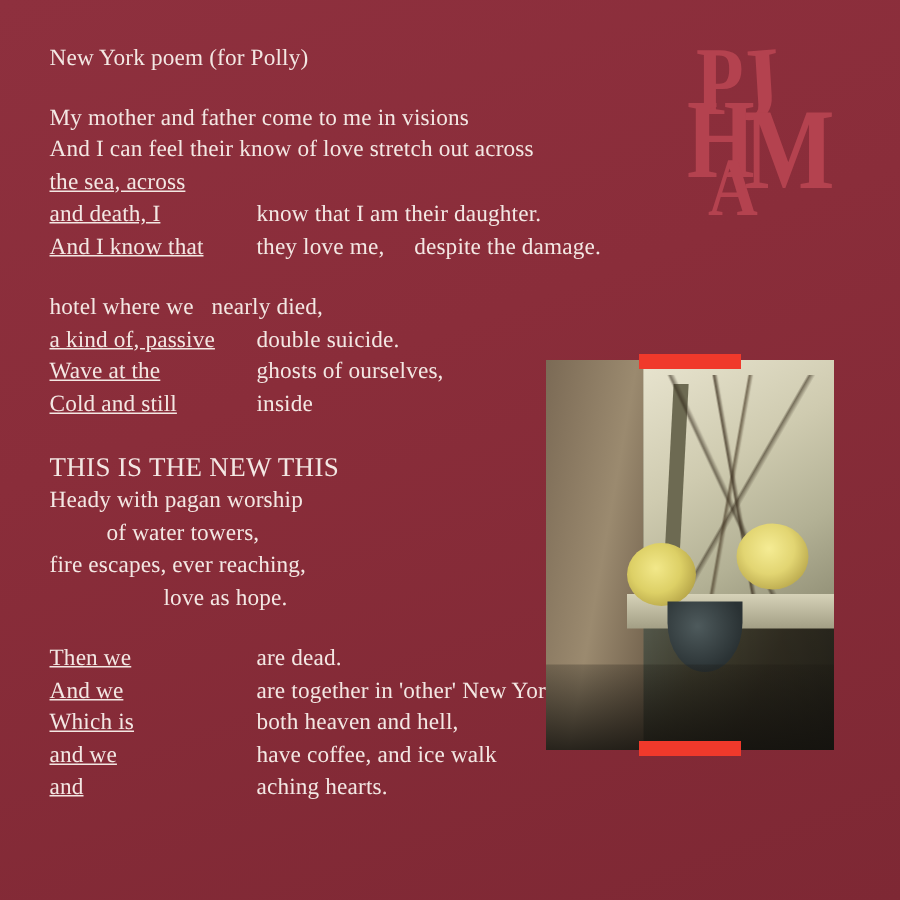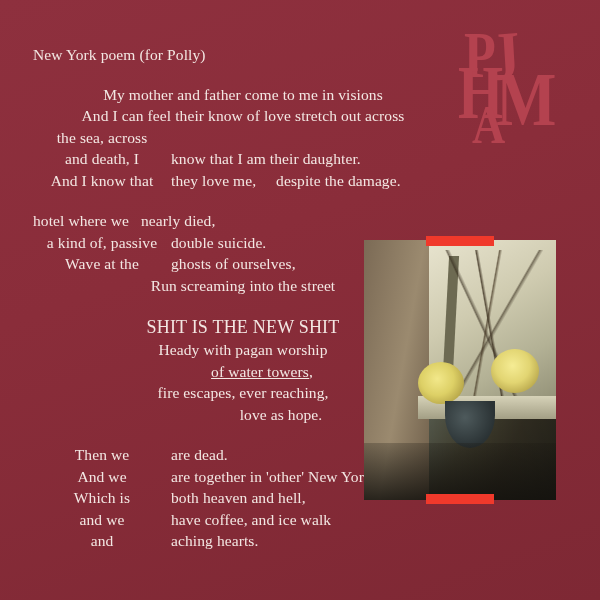--- a/index.html
+++ b/index.html
@@ -15,58 +15,58 @@
   }
   #page {
     position: relative;
     width: 600px;
     height: 600px;
     background: linear-gradient(160deg, #8e303e 0%, #8a2d3a 40%, #7e2834 100%);
   }
   .poem {
     position: absolute;
     left: 33px;
-    top: 44px;
+    top: 28px;
     width: 420px;
     color: #f3e7e3;
     font-size: 15.5px;
     line-height: 21.5px;
     letter-spacing: 0.1px;
   }
   .stanza {
     margin-bottom: 19px;
-    text-align: center;
   }
   .stanza:last-child { margin-bottom: 0; }
   .line {
     white-space: pre;
     display: block;
   }
   .line.cols {
     display: flex;
   }
   .line .c1 {
     display: inline-block;
     width: 138px;
     flex: 0 0 138px;
     white-space: pre;
+    text-decoration: underline;
   }
   .line .c2 {
     display: inline-block;
     white-space: pre;
   }
   .title-line {
     margin-bottom: 18px;
   }
   .heading {
     font-size: 18px;
     line-height: 24px;
     letter-spacing: 0.2px;
   }
-  .indent1 { padding-left: 38px; text-decoration: underline; }
+  .indent1 { padding-left: 38px; }
   .indent2 { padding-left: 76px; }
 
   
   .monogram {
     position: absolute;
     right: 36px;
     top: 24px;
     width: 110px;
     height: 130px;
     color: #b4424f;
@@ -189,24 +189,24 @@
           <div class="line">My mother and father come to me in visions</div>
           <div class="line">And I can feel their know of love stretch out across</div>
           <div class="line cols"><span class="c1">the sea, across</span></div>
           <div class="line cols"><span class="c1">and death, I</span><span class="c2">know that I am their daughter.</span></div>
           <div class="line cols"><span class="c1">And I know that</span><span class="c2">they love me,     despite the damage.</span></div>
         </div>
         <div class="stanza">
           <div class="line cols"><span class="c2">hotel where we   nearly died,</span></div>
           <div class="line cols"><span class="c1">a kind of, passive</span><span class="c2">double suicide.</span></div>
           <div class="line cols"><span class="c1">Wave at the</span><span class="c2">ghosts of ourselves,</span></div>
-          <div class="line">Run screaming into the street</div>
-        </div>
-        <div class="stanza">
-          <div class="line heading">SHIT IS THE NEW SHIT</div>
+          <div class="line cols"><span class="c1">Cold and still</span><span class="c2">inside</span></div>
+        </div>
+        <div class="stanza">
+          <div class="line heading">THIS IS THE NEW THIS</div>
           <div class="line">Heady with pagan worship</div>
           <div class="line indent1">of water towers,</div>
           <div class="line">fire escapes, ever reaching,</div>
           <div class="line indent2">love as hope.</div>
         </div>
         <div class="stanza">
           <div class="line cols"><span class="c1">Then we</span><span class="c2">are dead.</span></div>
           <div class="line cols"><span class="c1">And we</span><span class="c2">are together in 'other' New York.</span></div>
           <div class="line cols"><span class="c1">Which is</span><span class="c2">both heaven and hell,</span></div>
           <div class="line cols"><span class="c1">and we</span><span class="c2">have coffee, and ice walk</span></div>

